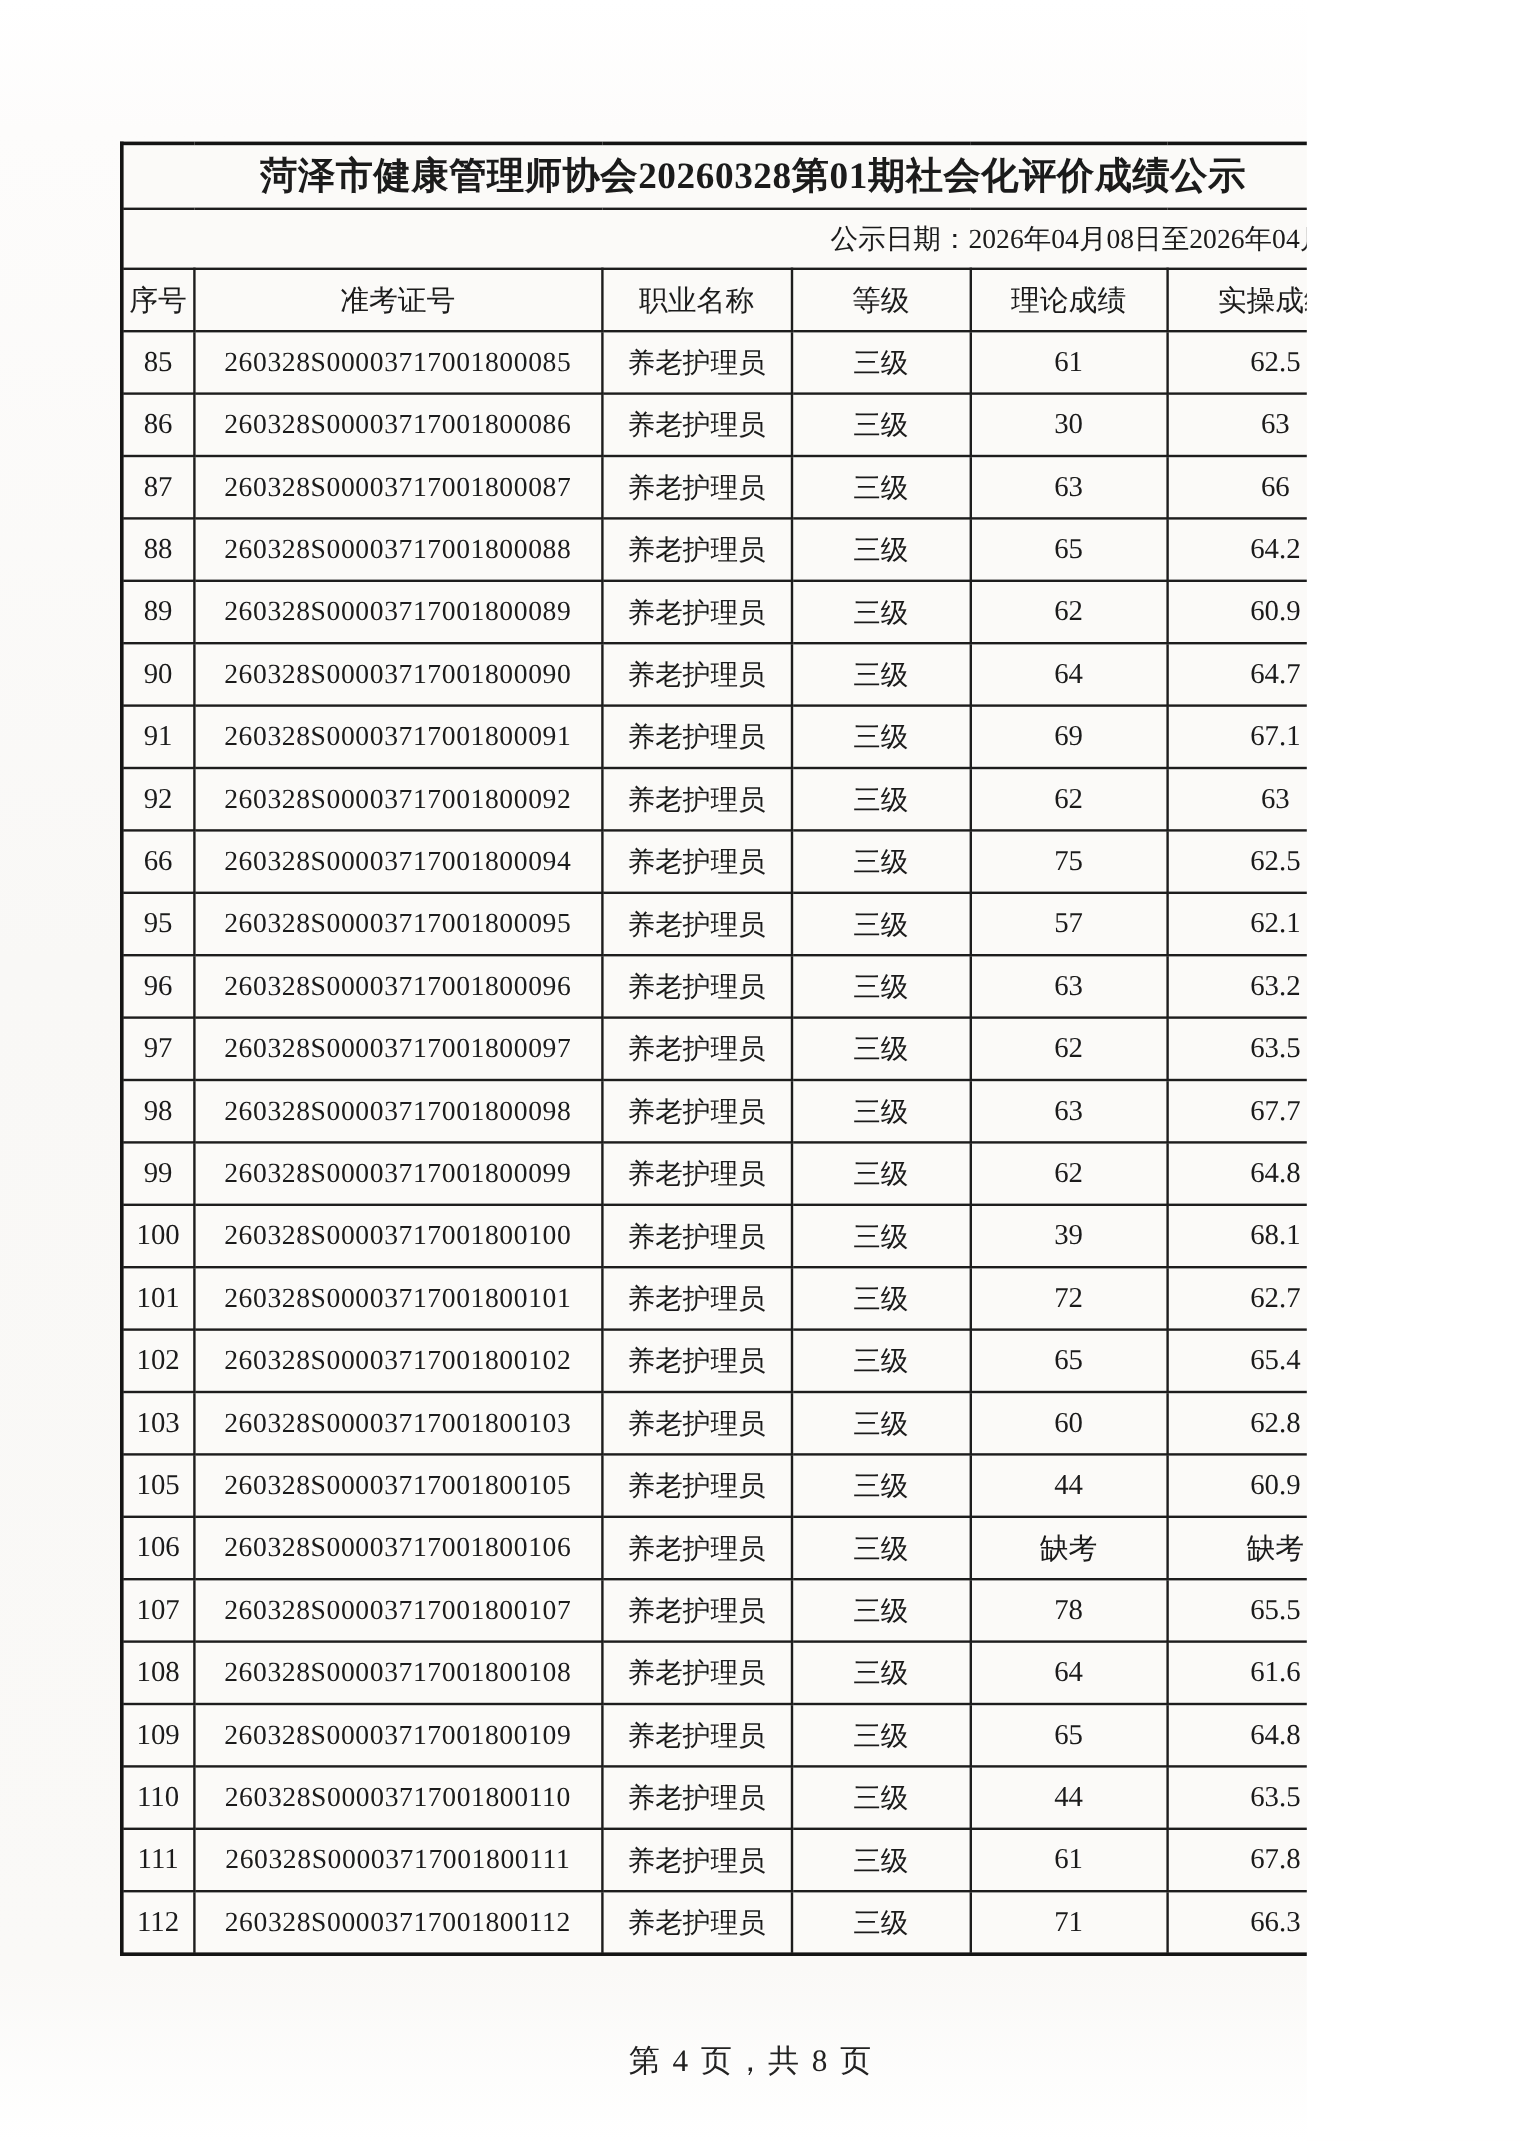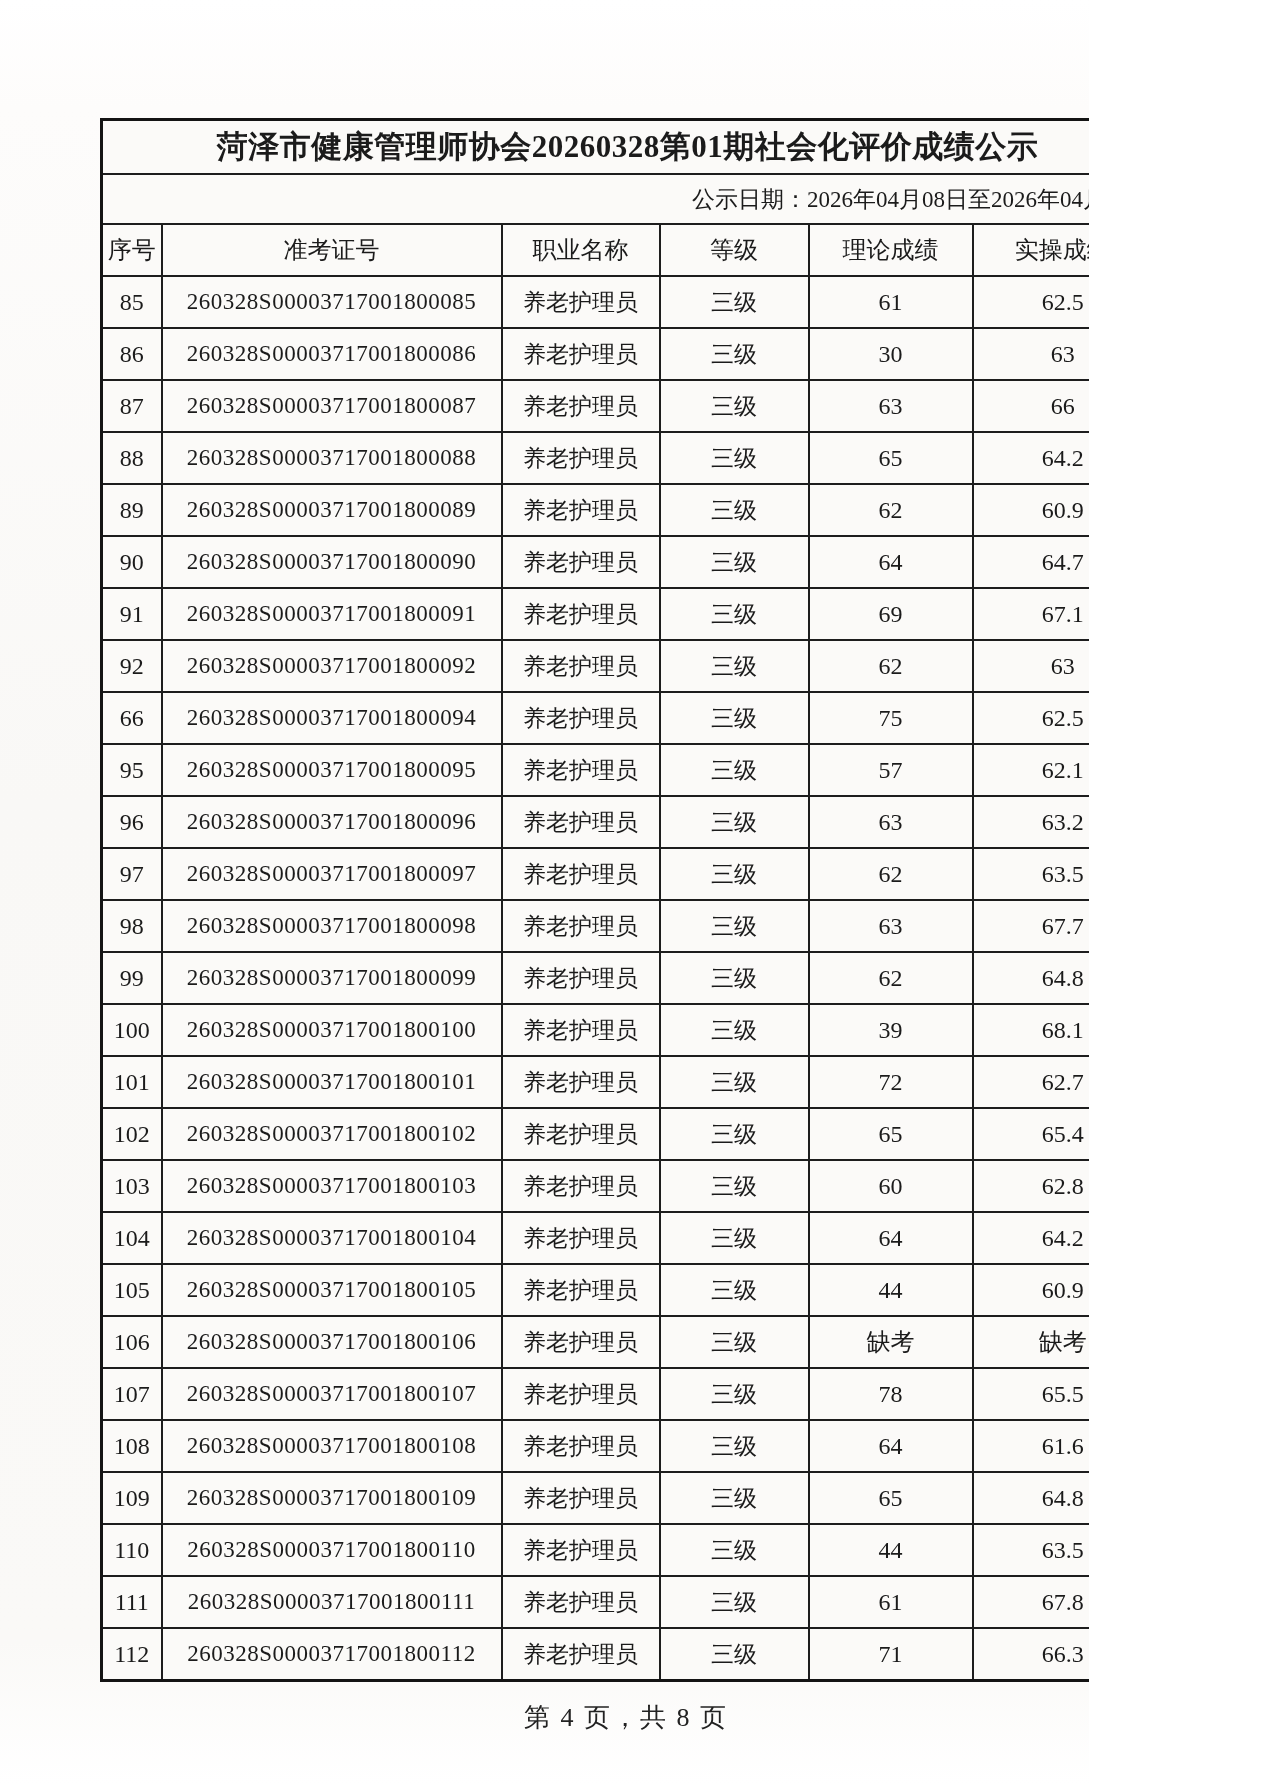--- a/index.html
+++ b/index.html
@@ -253,28 +253,20 @@
 
   <tr>
     <td class="c-no">103</td>
     <td class="c-ticket">260328S00003717001800103</td>
     <td class="c-job">养老护理员</td>
     <td class="c-level">三级</td>
     <td class="c-theory">60</td>
     <td class="c-practical">62.8</td>
   </tr>
 
-  <tr>
-    <td class="c-no">104</td>
-    <td class="c-ticket">260328S00003717001800104</td>
-    <td class="c-job">养老护理员</td>
-    <td class="c-level">三级</td>
-    <td class="c-theory">64</td>
-    <td class="c-practical">64.2</td>
-  </tr>
 
   <tr>
     <td class="c-no">105</td>
     <td class="c-ticket">260328S00003717001800105</td>
     <td class="c-job">养老护理员</td>
     <td class="c-level">三级</td>
     <td class="c-theory">44</td>
     <td class="c-practical">60.9</td>
   </tr>
 

